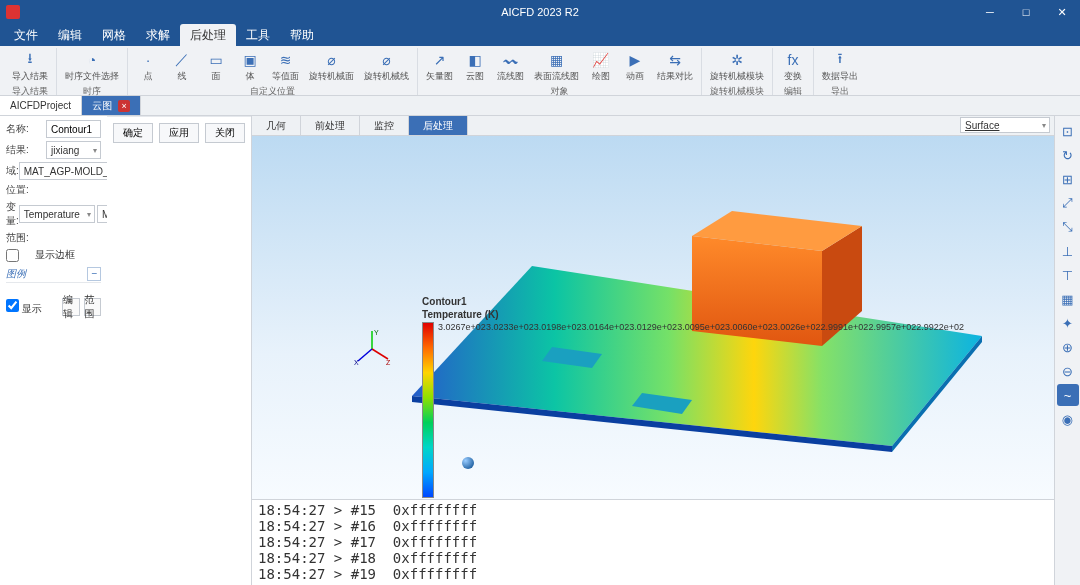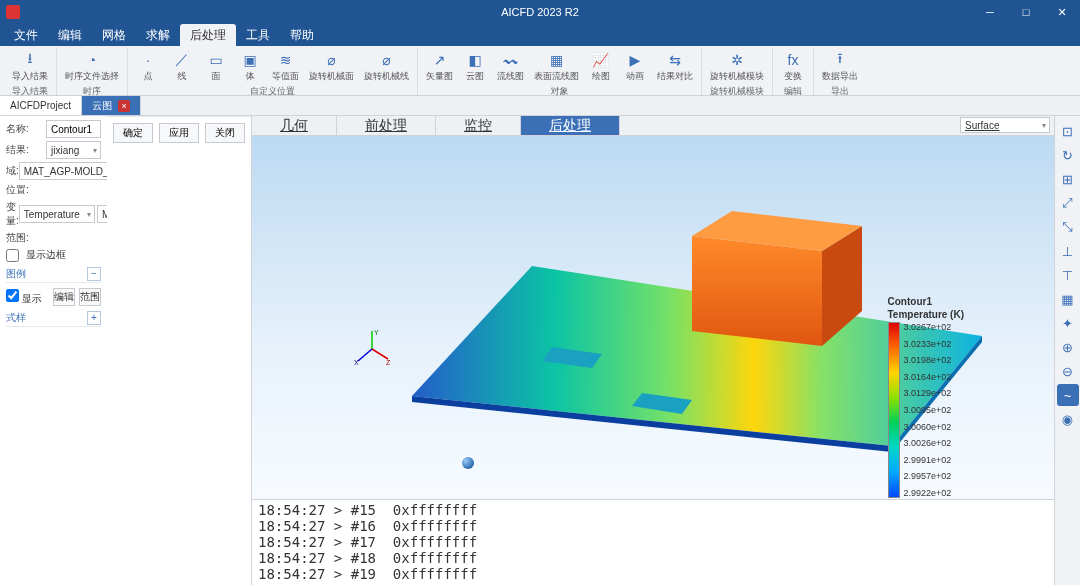--- a/index.html
+++ b/index.html
@@ -34,49 +34,49 @@
 .proplist { padding: 4px 6px; flex: 1; overflow: auto; }
 .prow { display: flex; align-items: center; margin-bottom: 3px; }
 .prow .plabel { width: 40px; color: #444; }
 .prow .pfield { flex: 1; }
 .prow input[type=text], .prow select { width: 100%; height: 18px; border: 1px solid #c5cad1; padding: 0 4px; font-size: 10px; background: #fff; }
 .prow .sel-plain { height: 18px; border: 1px solid #c5cad1; padding: 0 14px 0 4px; background: #fff; position: relative; display: flex; align-items: center; text-align: right; }
 .prow .sel-plain::after { content: "▾"; position: absolute; right: 3px; color: #888; font-size: 8px; }
 .dual { display: flex; gap: 2px; }
 .dual .sel-plain { flex: 1; }
 
-.secthead { display: flex; align-items: center; justify-content: space-between; height: 18px; border-bottom: 1px solid #e5e8ec; color: #3b6fb6; cursor: pointer; margin-bottom: 5px; }
+.secthead { display: flex; align-items: center; justify-content: space-between; height: 18px; border-bottom: 1px solid #e5e8ec; color: #3b6fb6; cursor: pointer; margin-bottom: 15px; font-style: italic; }
 .secthead .collapse { width: 14px; height: 14px; border: 1px solid #b5c8e0; color: #3b6fb6; display: flex; align-items: center; justify-content: center; font-size: 10px; }
 
-.chkrow { display: flex; align-items: center; gap: 7px; margin-bottom: 3px; }
+.chkrow { display: flex; align-items: center; gap: 16px; margin-bottom: 3px; }
 .btnrow { display: flex; gap: 4px; margin-bottom: 3px; }
 .btnrow .pbtn { flex: 1; height: 18px; border: 1px solid #c5cad1; background: #fafafa; cursor: pointer; display: flex; align-items: center; justify-content: center; }
 .chkrow .cklabel { width: 40px; }
 
 .bottombtns { padding: 6px; display: flex; justify-content: flex-end; gap: 6px; border-top: 1px solid #e5e8ec; }
 .bottombtns button { width: 40px; height: 20px; border: 1px solid #c5cad1; background: #f7f8fa; cursor: pointer; font-size: 10px; }
 
 .mainarea { flex: 1; display: flex; flex-direction: column; position: relative; }
 .viewtabs { height: 20px; background: #eef1f4; display: flex; align-items: stretch; border-bottom: 1px solid #d0d4da; }
-.viewtabs .vt { padding: 0 28px; display: flex; align-items: center; font-size: 14px; cursor: pointer; border-right: 1px solid #d0d4da; text-decoration: underline; }
+.viewtabs .vt { padding: 0 14px; display: flex; align-items: center; font-size: 10px; cursor: pointer; border-right: 1px solid #d0d4da; }
 .viewtabs .vt.active { background: #3b6fb6; color: #fff; }
 .viewtabs .spacer { flex: 1; }
 .viewtabs .surfsel { width: 90px; height: 16px; border: 1px solid #c5cad1; margin: 1px 4px; font-size: 10px; padding: 0 14px 0 4px; display: flex; align-items: center; position: relative; background: #fff; text-decoration: underline; }
 .viewtabs .surfsel::after { content: "▾"; position: absolute; right: 3px; color: #888; font-size: 8px; }
 
 .viewport { flex: 1; background: linear-gradient(#bcdaf2, #e8f2fb 60%, #f7fbff); position: relative; overflow: hidden; }
 
 .axis-gizmo { position: absolute; left: 100px; bottom: 130px; width: 40px; height: 40px; }
 .axis-gizmo line { stroke-width: 1.5; }
 
 .legend { position: absolute; right: 90px; top: 160px; font-size: 9px; }
 .legend .ltitle { font-weight: bold; margin-bottom: 2px; font-size: 10px; }
 .legendbar { display: flex; }
 .legendbar .cbar { width: 12px; height: 176px; background: linear-gradient(to bottom,#e00000,#ff6a00,#ffd400,#8fe000,#00d05a,#00d6c8,#00a8ff,#0048ff); border: 1px solid #888; }
-.legendbar .ticks { margin-left: 4px; display: flex; flex-direction: column; justify-content: space-between; height: 176px; }
+.legendbar .ticks { margin-left: 4px; display: flex; flex-direction: row; justify-content: space-between; height: 176px; }
 .legendbar .ticks div { white-space: nowrap; }
 
 .console { height: 86px; background: #fff; border-top: 1px solid #d0d4da; font-family: Consolas, monospace; font-size: 14px; padding: 2px 6px; overflow: auto; white-space: pre; color: #333; }
 
 .righttoolbar { width: 26px; background: #f0f2f5; border-left: 1px solid #d0d4da; display: flex; flex-direction: column; align-items: center; padding-top: 4px; gap: 2px; }
 .righttoolbar .tb { width: 22px; height: 22px; display: flex; align-items: center; justify-content: center; color: #3b6fb6; cursor: pointer; border-radius: 3px; font-size: 13px; }
 .righttoolbar .tb.active { background: #3b6fb6; color: #fff; }
 
 .scene-svg { position: absolute; left: 100px; top: 20px; }
 </style>
@@ -279,24 +279,20 @@
           <span class="collapse">−</span>
         </div>
       <div class="chkrow">
           <div class="cklabel"><input type="checkbox" checked="" style=""> <span>显示</span></div>
         <div class="btnrow" style="flex:1;margin:0">
           <div class="pbtn">编辑</div>
           <div class="pbtn">范围</div>
         </div>
       </div>
 
-      <div class="secthead">
-          <span>式样</span>
-          <span class="collapse">+</span>
-        </div>
     </div>
     <div class="bottombtns" id="bottombtns">
         <button>确定</button>
         <button>应用</button>
         <button>关闭</button>
       </div>
   </div>
 
   <div class="mainarea">
     <div class="viewtabs" id="viewtabs">

